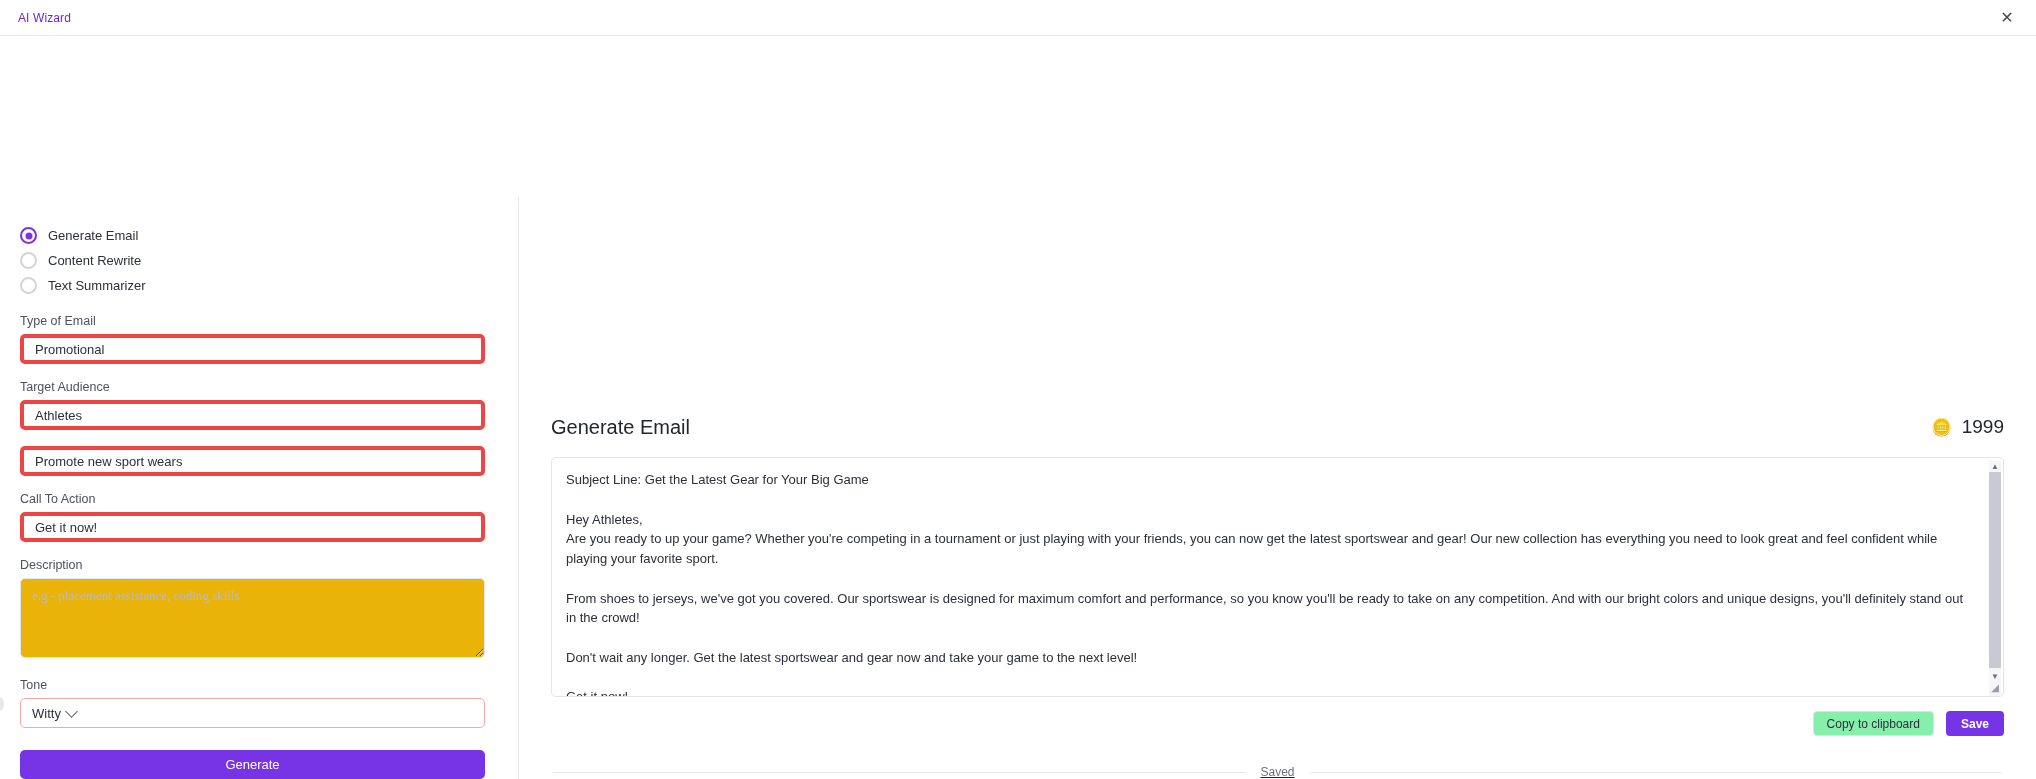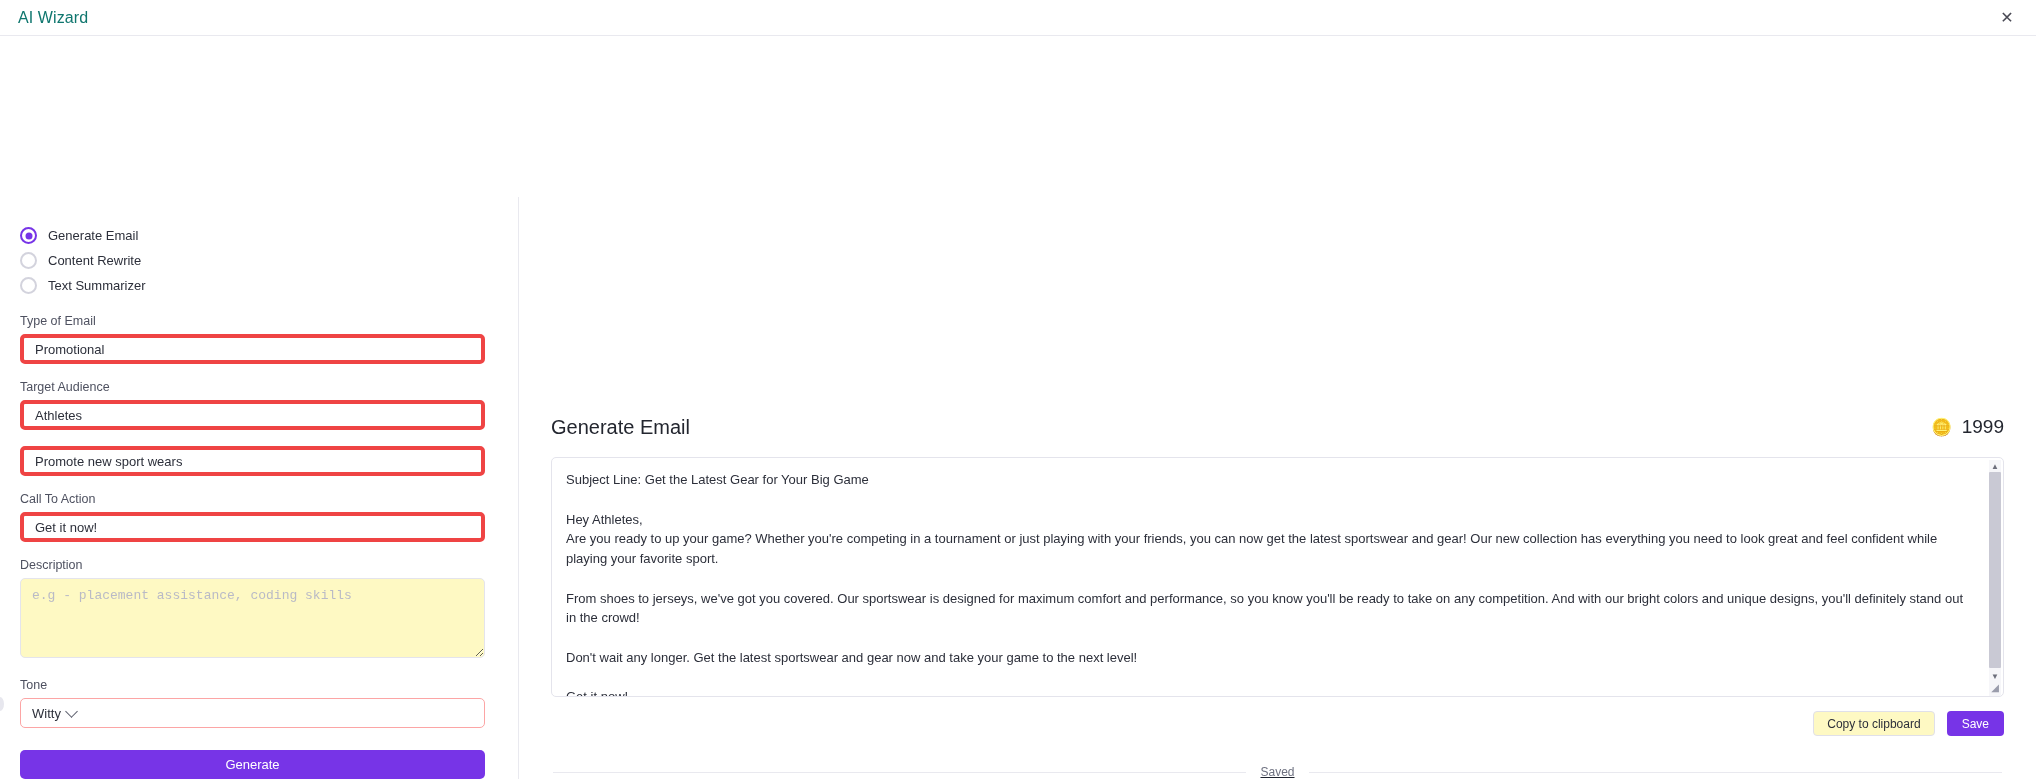--- a/index.html
+++ b/index.html
@@ -21,22 +21,22 @@
     height: 36px;
     flex: 0 0 36px;
     display: flex;
     align-items: center;
     justify-content: space-between;
     padding: 0 18px 0 18px;
     border-bottom: 1px solid #e9e9ef;
     background: #ffffff;
   }
   .titlebar .title {
-    font-size: 16px;
-    color: #0f766e;
+    font-size: 12px;
+    color: #6d28d9;
     letter-spacing: .1px;
   }
   .close-btn {
     width: 22px; height: 22px;
     display: flex; align-items: center; justify-content: center;
     color: #4a4a55;
     font-size: 16px;
     line-height: 1;
     cursor: pointer;
     background: none; border: none;
@@ -113,22 +113,22 @@
   }
   .text-input::placeholder { color: #b9bac6; }
   .textarea {
     width: 465px;
     height: 80px;
     border: 1px solid #e4e4ec;
     border-radius: 5px;
     padding: 9px 11px;
     font-size: 13px;
     color: #2c2f3a;
-    background: #fef9c3;
-    font-family: Liberation Mono, monospace;
+    background: #eab308;
+    font-family: Liberation Serif, serif;
     resize: vertical;
     outline: none;
   }
   .textarea::placeholder { color: #b9bac6; }
   .select-wrap {
     width: 465px;
     height: 30px;
     border: 1px solid #fca5a5;
     border-radius: 5px;
     display: flex;
@@ -251,36 +251,36 @@
     align-items: center;
     gap: 12px;
     margin-top: 14px;
     padding-right: 0;
   }
   .btn-outline {
     height: 25px;
     padding: 0 13px;
     border: 1px solid #e0e0e9;
     border-radius: 4px;
-    background: #fef9c3;
+    background: #86efac;
     font-size: 12px;
     color: #2c2f3a;
     font-family: "Liberation Sans", sans-serif;
     cursor: pointer;
     margin-left: 24px;
   }
   .btn-primary {
     height: 25px;
     padding: 0 15px;
     border: none;
     border-radius: 4px;
     background: #7734e7;
     color: #fff;
     font-size: 12px;
-    font-weight: normal;
+    font-weight: bold;
     font-family: "Liberation Sans", sans-serif;
     cursor: pointer;
   }
   .saved-row {
     display: flex;
     align-items: center;
     gap: 14px;
     margin-top: 29px;
     padding: 0 2px;
     text-decoration: underline;

